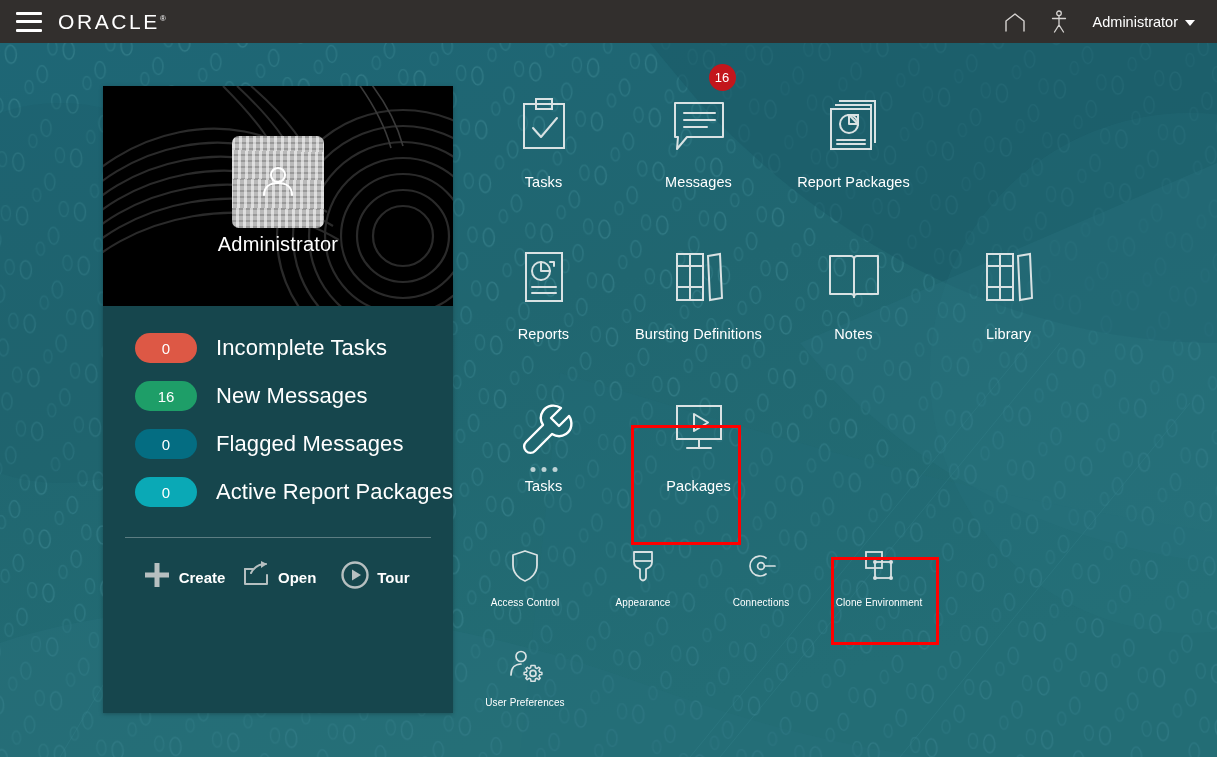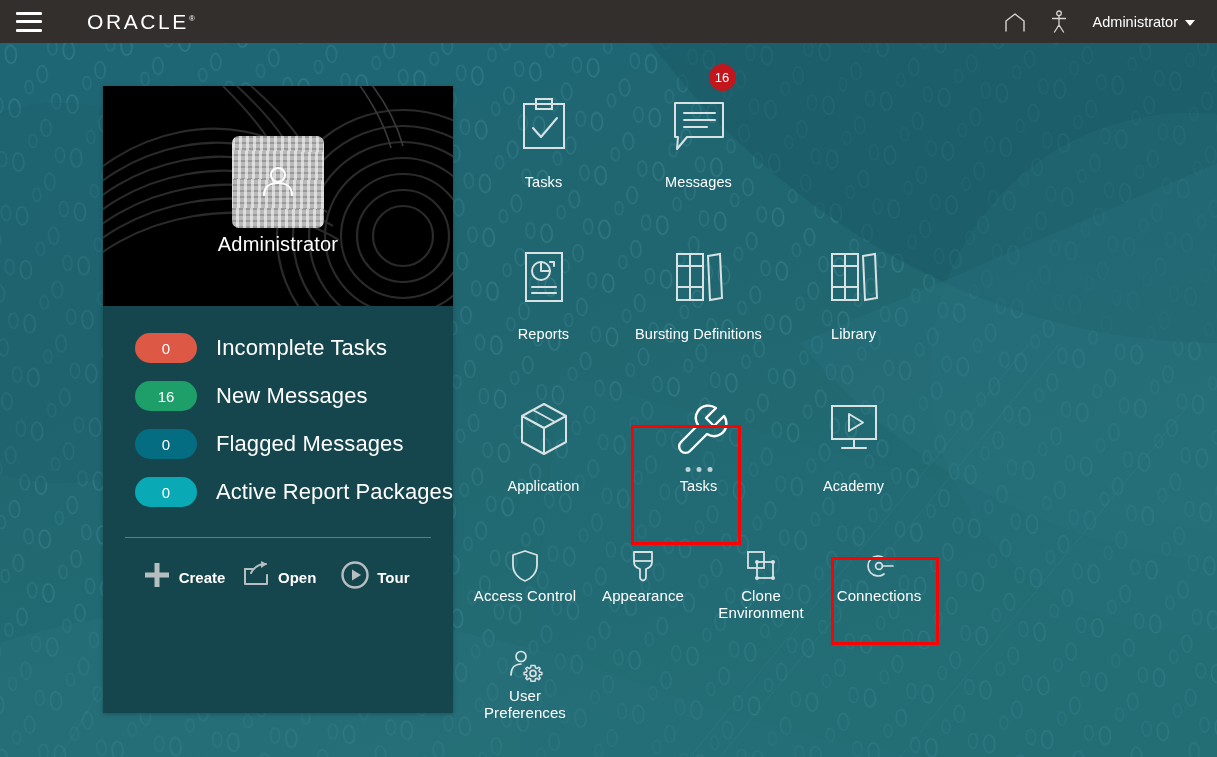--- a/index.html
+++ b/index.html
@@ -41,21 +41,21 @@
     cursor: pointer;
   }
   #hamburger span {
     display: block;
     height: 3px;
     width: 100%;
     background: #ffffff;
     border-radius: 1px;
   }
   #oracle-logo {
-    margin-left: 45px;
+    margin-left: 16px;
     position: relative;
     color: #ffffff;
     font-size: 21px;
     letter-spacing: 2.6px;
     font-weight: 400;
     line-height: 1;
     font-family: "Liberation Sans", sans-serif;
   }
   #oracle-logo .tm {
     font-size: 8px;
@@ -240,35 +240,35 @@
     height: 62px;
     display: flex;
     align-items: center;
     justify-content: center;
     position: relative;
   }
   .tile .tile-label {
     margin-top: 18px;
     color: #ffffff;
     font-size: 14.5px;
-    text-align: center;
+    text-align: right;
     line-height: 1.12;
     letter-spacing: 0.1px;
   }
   
   .row-big { height: 152px; }
   .row-big .tile { padding-top: 8px; }
 
   
   .row-small { height: 100px; }
   .row-small .tile { width: 118px; padding-top: 4px; }
   .row-small .tile .tile-icon { height: 40px; }
   .row-small .tile .tile-label {
-    margin-top: 2px;
-    font-size: 15px;
+    margin-top: 11px;
+    font-size: 10px;
   }
 
   
   .badge {
     position: absolute;
     top: -30px;
     left: 50%;
     margin-left: 10px;
     min-width: 27px;
     height: 27px;
@@ -523,20 +523,34 @@
         <div class="tile-icon">
           <svg width="56" height="52" viewBox="0 0 56 52" fill="none" stroke="#d9e2e3" stroke-width="2">
             <path d="M4 4 H52 V38 H16 L6 50 L7 38 H4 Z" stroke-linejoin="round"></path>
             <path d="M13 14 H44 M13 21 H44 M13 28 H36" stroke-linecap="round"></path>
           </svg>
           <span class="badge">16</span>
         </div>
         <div class="tile-label">Messages</div>
       </div>
 
+      <div class="tile">
+        <div class="tile-icon">
+          <svg width="54" height="56" viewBox="0 0 54 56" fill="none" stroke="#d9e2e3" stroke-width="2">
+            <path d="M12 4 H48 V46"></path>
+            <path d="M8 8 H44 V50"></path>
+            <rect x="4" y="12" width="40" height="40"></rect>
+            <circle cx="22" cy="27" r="9"></circle>
+            <path d="M22 27 V18 M22 27 L31 27" stroke-linecap="round"></path>
+            <path d="M31 18 L31 27 L22 18 Z" fill="none"></path>
+            <path d="M10 43 H38 M10 47 H38" stroke-linecap="round"></path>
+          </svg>
+        </div>
+        <div class="tile-label">Report Packages</div>
+      </div>
 
 
     </div>
 
     <div class="tile-row row-big">
 
       <div class="tile">
         <div class="tile-icon">
           <svg width="48" height="56" viewBox="0 0 48 56" fill="none" stroke="#d9e2e3" stroke-width="2">
             <rect x="6" y="4" width="36" height="48"></rect>
@@ -553,47 +567,45 @@
         <div class="tile-icon">
           <svg width="54" height="56" viewBox="0 0 54 56" fill="none" stroke="#d9e2e3" stroke-width="2">
             <rect x="5" y="5" width="26" height="46"></rect>
             <path d="M18 5 V51 M5 17 H31 M5 38 H31"></path>
             <path d="M36 7 L48 5 L50 49 L38 51 Z"></path>
           </svg>
         </div>
         <div class="tile-label">Bursting Definitions</div>
       </div>
 
+      <div class="tile">
+        <div class="tile-icon">
+          <svg width="58" height="54" viewBox="0 0 58 54" fill="none" stroke="#d9e2e3" stroke-width="2">
+            <path d="M5 6 H26 C27.6 6 29 7.4 29 9 V47 C29 45.4 27.6 44 26 44 H5 Z" stroke-linejoin="round"></path>
+            <path d="M53 6 H32 C30.4 6 29 7.4 29 9 V47 C29 45.4 30.4 44 32 44 H53 Z" stroke-linejoin="round"></path>
+          </svg>
+        </div>
+        <div class="tile-label">Notes</div>
+      </div>
 
       <div class="tile">
         <div class="tile-icon">
           <svg width="54" height="56" viewBox="0 0 54 56" fill="none" stroke="#d9e2e3" stroke-width="2">
             <rect x="5" y="5" width="26" height="46"></rect>
             <path d="M18 5 V51 M5 17 H31 M5 38 H31"></path>
             <path d="M36 7 L48 5 L50 49 L38 51 Z"></path>
           </svg>
         </div>
         <div class="tile-label">Library</div>
       </div>
 
     </div>
 
     <div class="tile-row row-big">
 
-      <div class="tile">
-        <div class="tile-icon">
-          <svg width="56" height="58" viewBox="0 0 56 58" fill="none" stroke="#d9e2e3" stroke-width="2">
-            <path d="M28 4 L50 16 L28 28 L6 16 Z" stroke-linejoin="round"></path>
-            <path d="M6 16 V42 L28 54 V28" stroke-linejoin="round"></path>
-            <path d="M50 16 V42 L28 54" stroke-linejoin="round"></path>
-            <path d="M17 10 L39 22 M17 22 L28 28" stroke-width="1.6"></path>
-          </svg>
-        </div>
-        <div class="tile-label">Application</div>
-      </div>
 
       <div class="tile">
         <div class="tile-icon">
           <svg width="54" height="54" viewBox="0 0 54 54" fill="none" stroke="#ffffff" stroke-width="2.4">
             <path d="M44 6 C38 2 30 3 26 9 C23 13.5 23.5 19 26 23 L9 40 C6.5 42.5 6.5 46.5 9 49 C11.5 51.5 15.5 51.5 18 49 L35 32 C39 34.5 44.5 35 49 32 C55 28 56 20 52 14 L42 24 L34 16 Z" stroke-linejoin="round" stroke-linecap="round"></path>
           </svg>
           <span class="tool-dots">
             <i></i>
               <i></i>
               <i></i>
@@ -603,21 +615,21 @@
       </div>
 
       <div class="tile">
         <div class="tile-icon">
           <svg width="56" height="54" viewBox="0 0 56 54" fill="none" stroke="#d9e2e3" stroke-width="2">
             <rect x="6" y="4" width="44" height="33"></rect>
             <path d="M28 37 V46 M16 46 H40" stroke-linecap="round"></path>
             <path d="M23 12 L37 20.5 L23 29 Z" stroke-linejoin="round"></path>
           </svg>
         </div>
-        <div class="tile-label">Academy</div>
+        <div class="tile-label">Packages</div>
       </div>
 
     </div>
 
     <div class="tile-row row-small">
 
       <div class="tile">
         <div class="tile-icon">
           <svg width="30" height="36" viewBox="0 0 30 36" fill="none" stroke="#d9e2e3" stroke-width="1.8">
             <path d="M15 3 L27 7 V17 C27 25 21 31 15 33 C9 31 3 25 3 17 V7 Z" stroke-linejoin="round"></path>
@@ -627,49 +639,49 @@
       </div>
 
       <div class="tile">
         <div class="tile-icon">
           <svg width="30" height="36" viewBox="0 0 30 36" fill="none" stroke="#d9e2e3" stroke-width="1.8">
             <path d="M6 4 H24 V14 C24 18 21 20 18 21 L18 29 C18 31 16.5 32.5 15 32.5 C13.5 32.5 12 31 12 29 L12 21 C9 20 6 18 6 14 Z" stroke-linejoin="round"></path>
             <path d="M6 13 H24"></path>
           </svg>
         </div>
         <div class="tile-label">Appearance</div>
+      </div>
+
+      <div class="tile">
+        <div class="tile-icon">
+          <svg width="34" height="34" viewBox="0 0 34 34" fill="none" stroke="#d9e2e3" stroke-width="1.7">
+            <path d="M22 9 A10 10 0 1 0 22 25" stroke-linecap="round"></path>
+            <circle cx="17" cy="17" r="3.4"></circle>
+            <path d="M20.4 17 H31" stroke-linecap="round"></path>
+          </svg>
+        </div>
+        <div class="tile-label">Connections</div>
       </div>
 
       <div class="tile">
         <div class="tile-icon">
           <svg width="34" height="36" viewBox="0 0 34 36" fill="none" stroke="#d9e2e3" stroke-width="1.8">
             <rect x="4" y="4" width="16" height="16"></rect>
             <rect x="13" y="14" width="16" height="16"></rect>
             <g fill="#d9e2e3" stroke="none">
               <circle cx="13" cy="14" r="2"></circle>
                 <circle cx="29" cy="14" r="2"></circle>
               <circle cx="13" cy="30" r="2"></circle>
                 <circle cx="29" cy="30" r="2"></circle>
             </g>
           </svg>
         </div>
         <div class="tile-label">Clone Environment</div>
       </div>
 
-      <div class="tile">
-        <div class="tile-icon">
-          <svg width="34" height="34" viewBox="0 0 34 34" fill="none" stroke="#d9e2e3" stroke-width="1.7">
-            <path d="M22 9 A10 10 0 1 0 22 25" stroke-linecap="round"></path>
-            <circle cx="17" cy="17" r="3.4"></circle>
-            <path d="M20.4 17 H31" stroke-linecap="round"></path>
-          </svg>
-        </div>
-        <div class="tile-label">Connections</div>
-      </div>
-
 
     </div>
 
     <div class="tile-row row-small">
 
       <div class="tile">
         <div class="tile-icon">
           <svg width="36" height="36" viewBox="0 0 36 36" fill="none" stroke="#d9e2e3" stroke-width="1.7">
             <circle cx="14" cy="8.5" r="5"></circle>
             <path d="M4 27 C4 19.5 8.5 16 14 16" stroke-linecap="round"></path>

